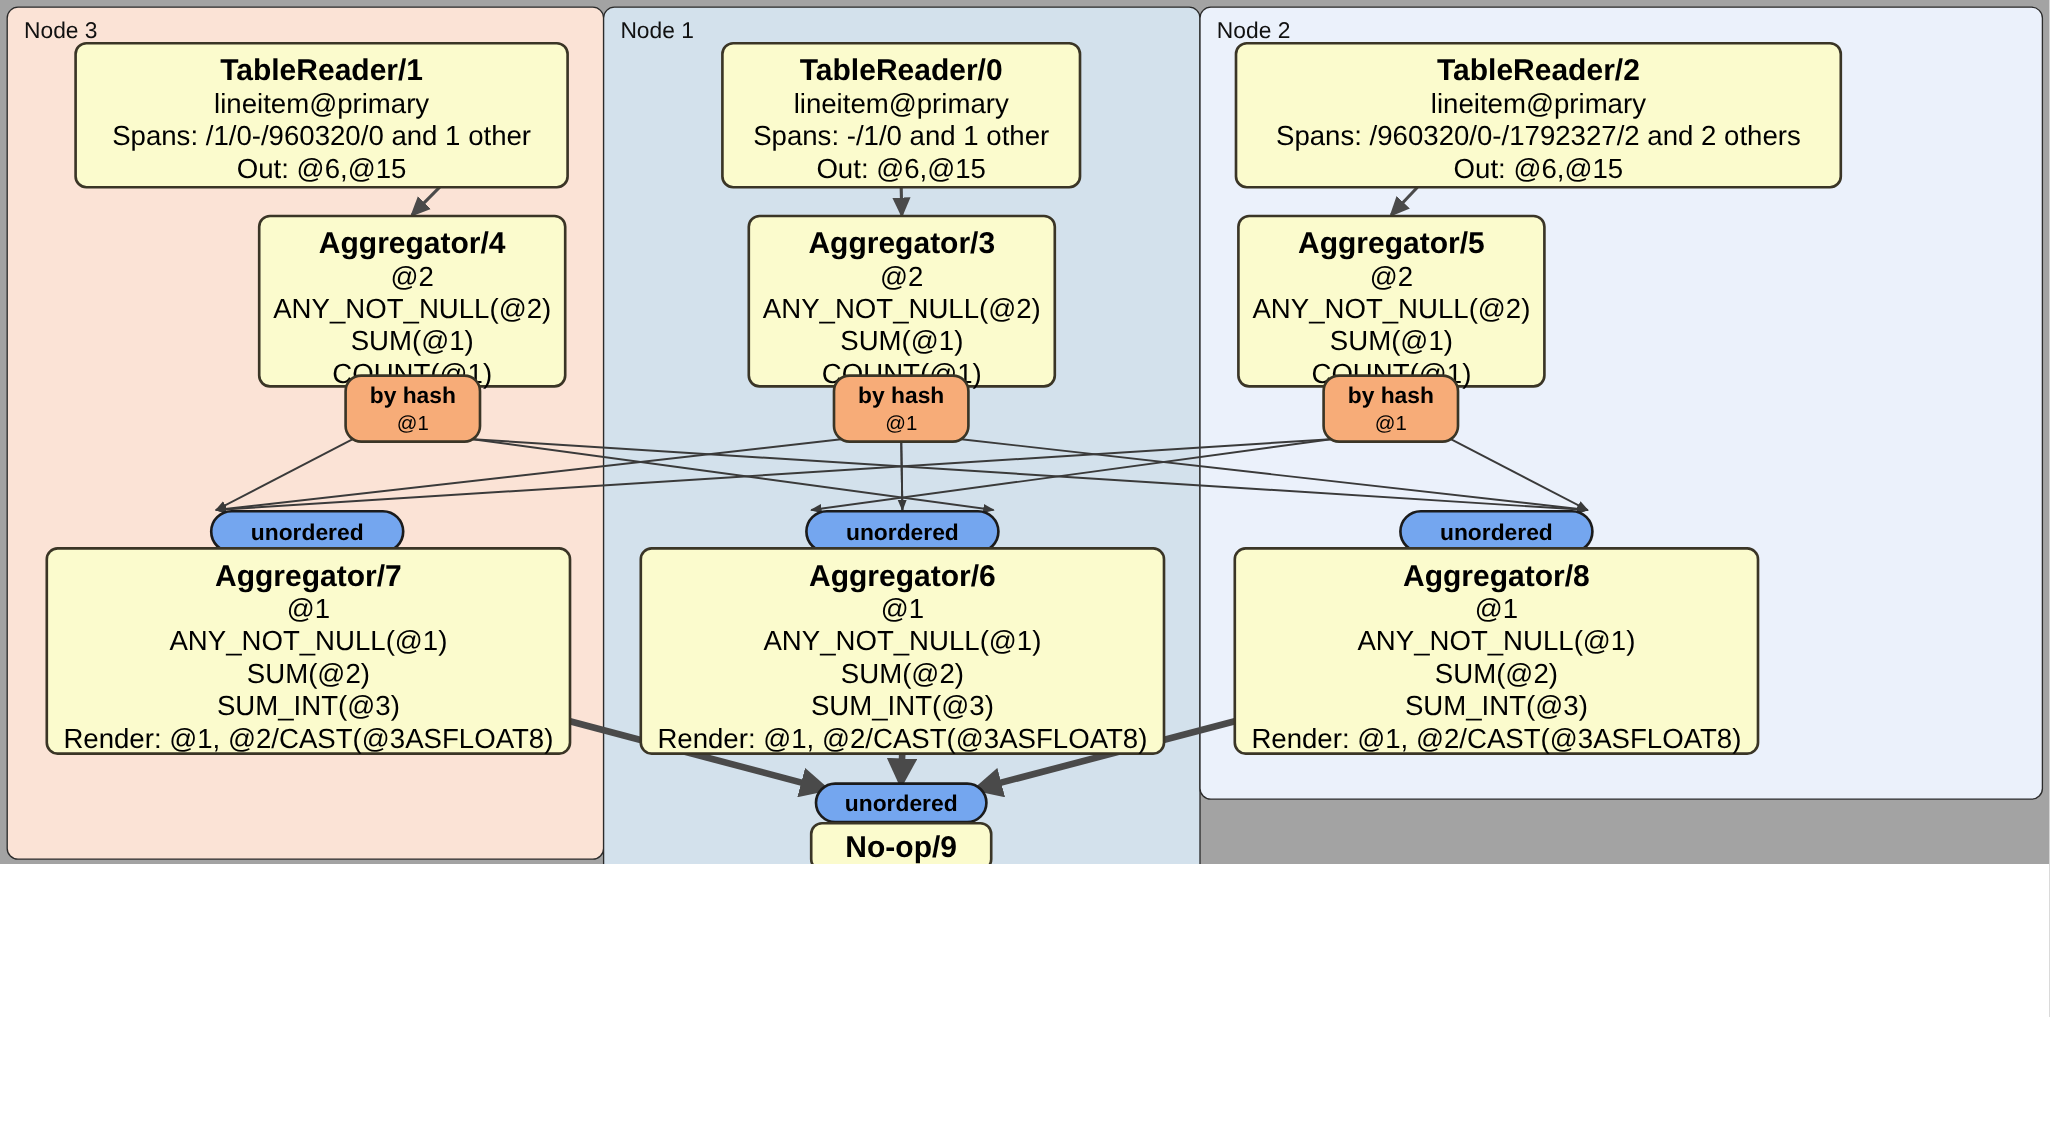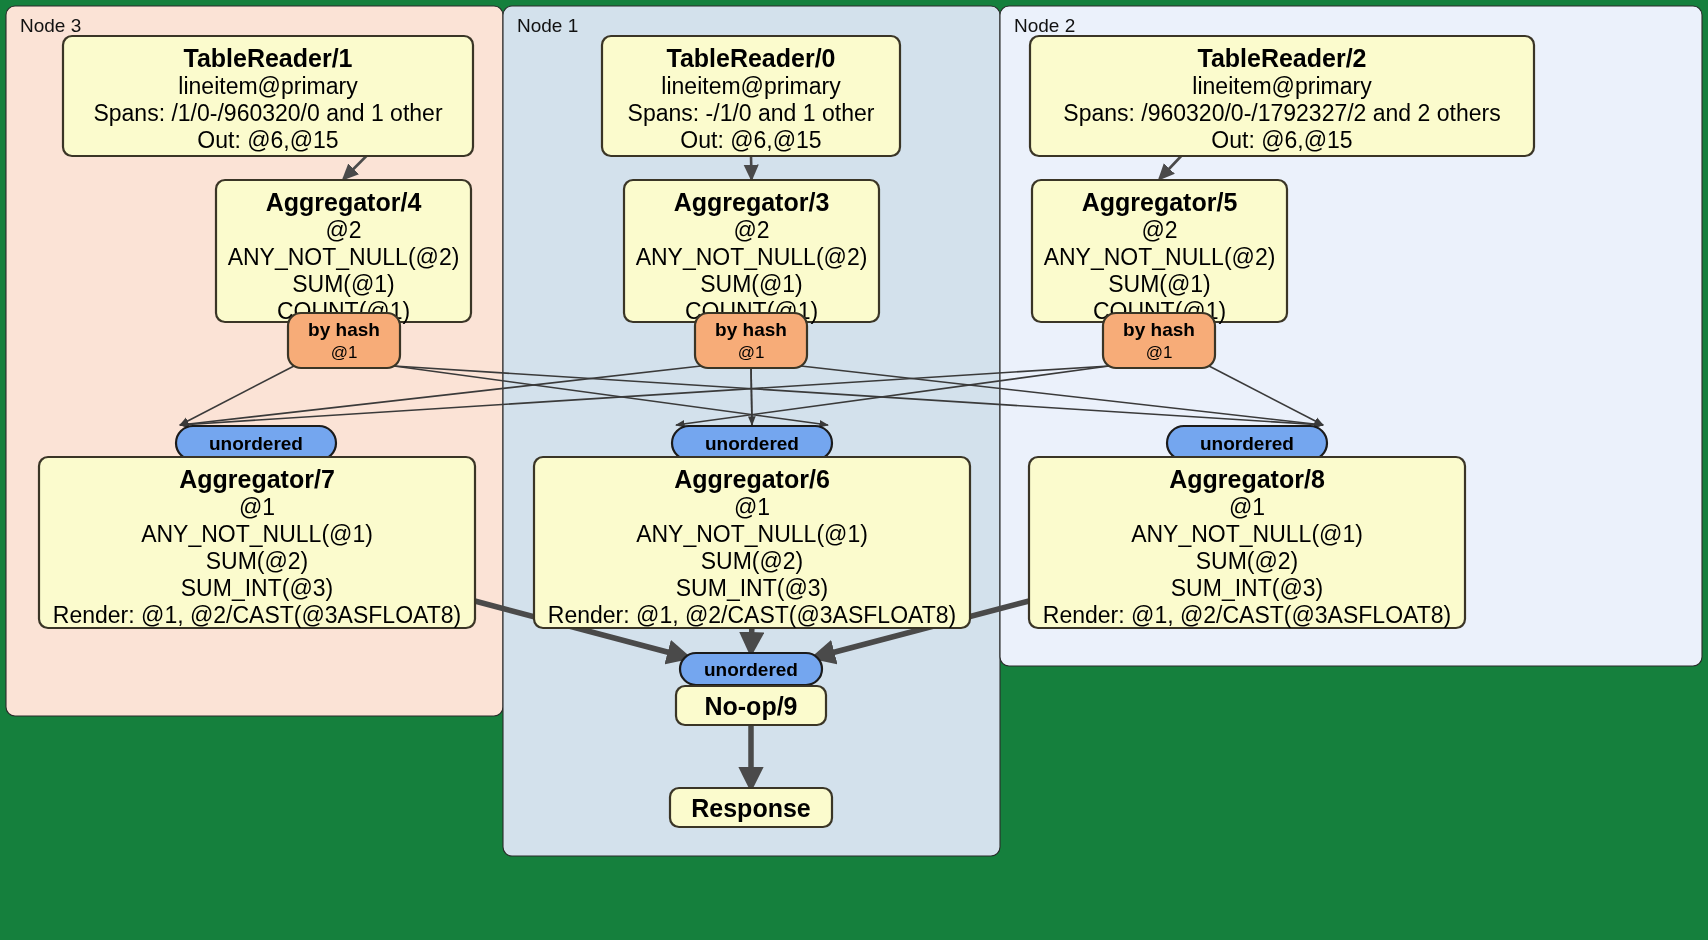--- a/index.html
+++ b/index.html
@@ -1,17 +1,17 @@
 <!DOCTYPE html>
 <html><head>
 <meta charset="utf-8">
 <style>
   html,body{margin:0;padding:0;background:#ffffff;}
   body{font-family:"Liberation Sans",sans-serif;}
-  #stage{position:relative;width:1708px;height:940px;overflow:hidden;background:#15803d;}
+  #stage{position:relative;width:1708px;height:720px;overflow:hidden;background:#a3a3a3;}
   svg#canvas{position:absolute;left:0;top:0;width:1708px;height:940px;}
   .panel-label{font-family:"Liberation Sans",sans-serif;font-size:19px;fill:#111111;}
   .box-title{font-family:"Liberation Sans",sans-serif;font-size:25px;font-weight:bold;fill:#000000;}
   .box-line{font-family:"Liberation Sans",sans-serif;font-size:23px;fill:#000000;}
   .badge-title{font-family:"Liberation Sans",sans-serif;font-size:19px;font-weight:bold;fill:#000000;}
   .badge-sub{font-family:"Liberation Sans",sans-serif;font-size:17px;fill:#000000;}
   .edge-thin{stroke:#3a3a3a;stroke-width:1.6;fill:none;}
   .edge-mid{stroke:#4a4a4a;stroke-width:2.6;fill:none;}
   .edge-thick{stroke:#4a4a4a;stroke-width:5.5;fill:none;}
   .proc-box{fill:#fbfbcd;stroke:#3a3526;stroke-width:2.2;}

